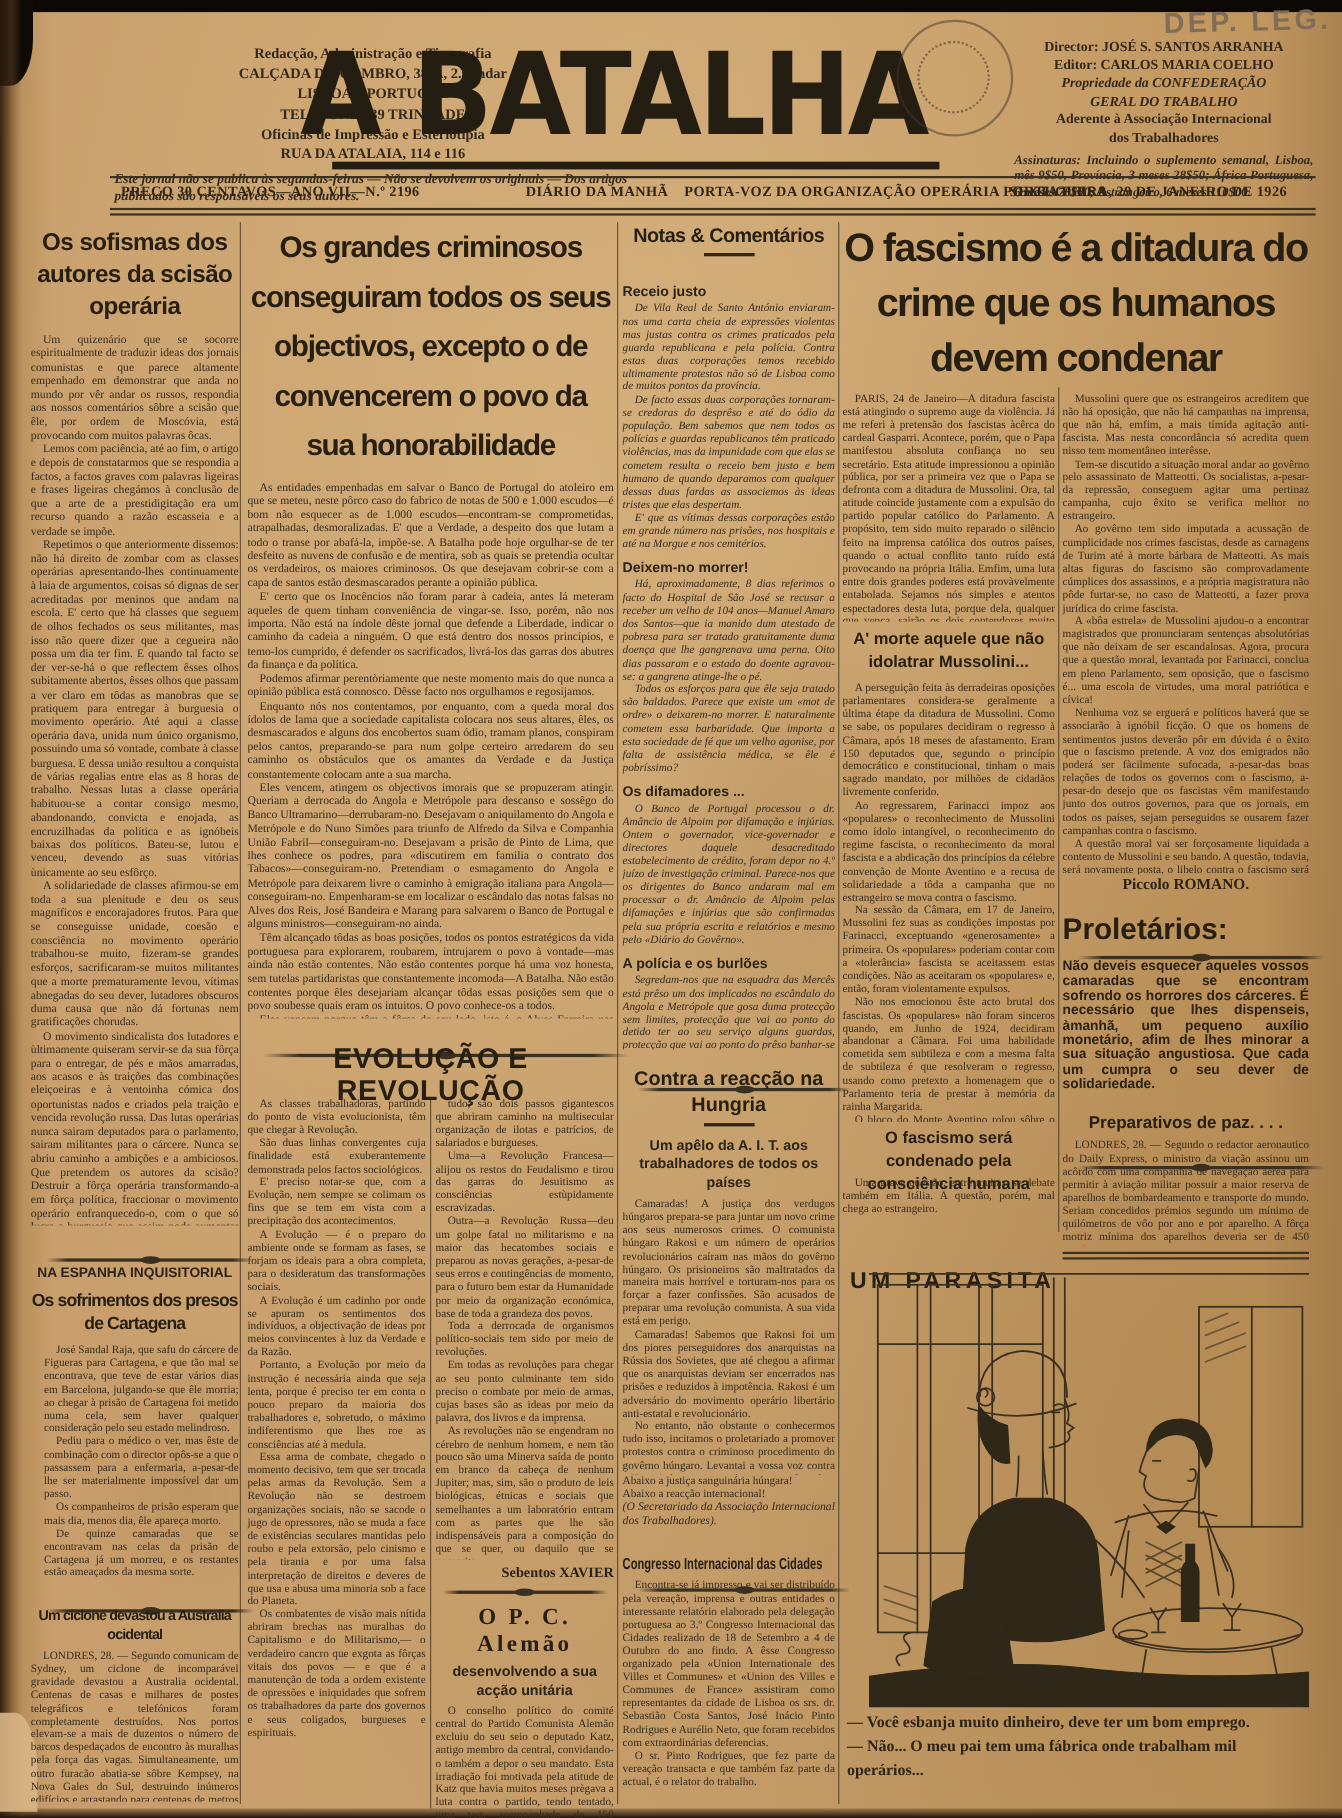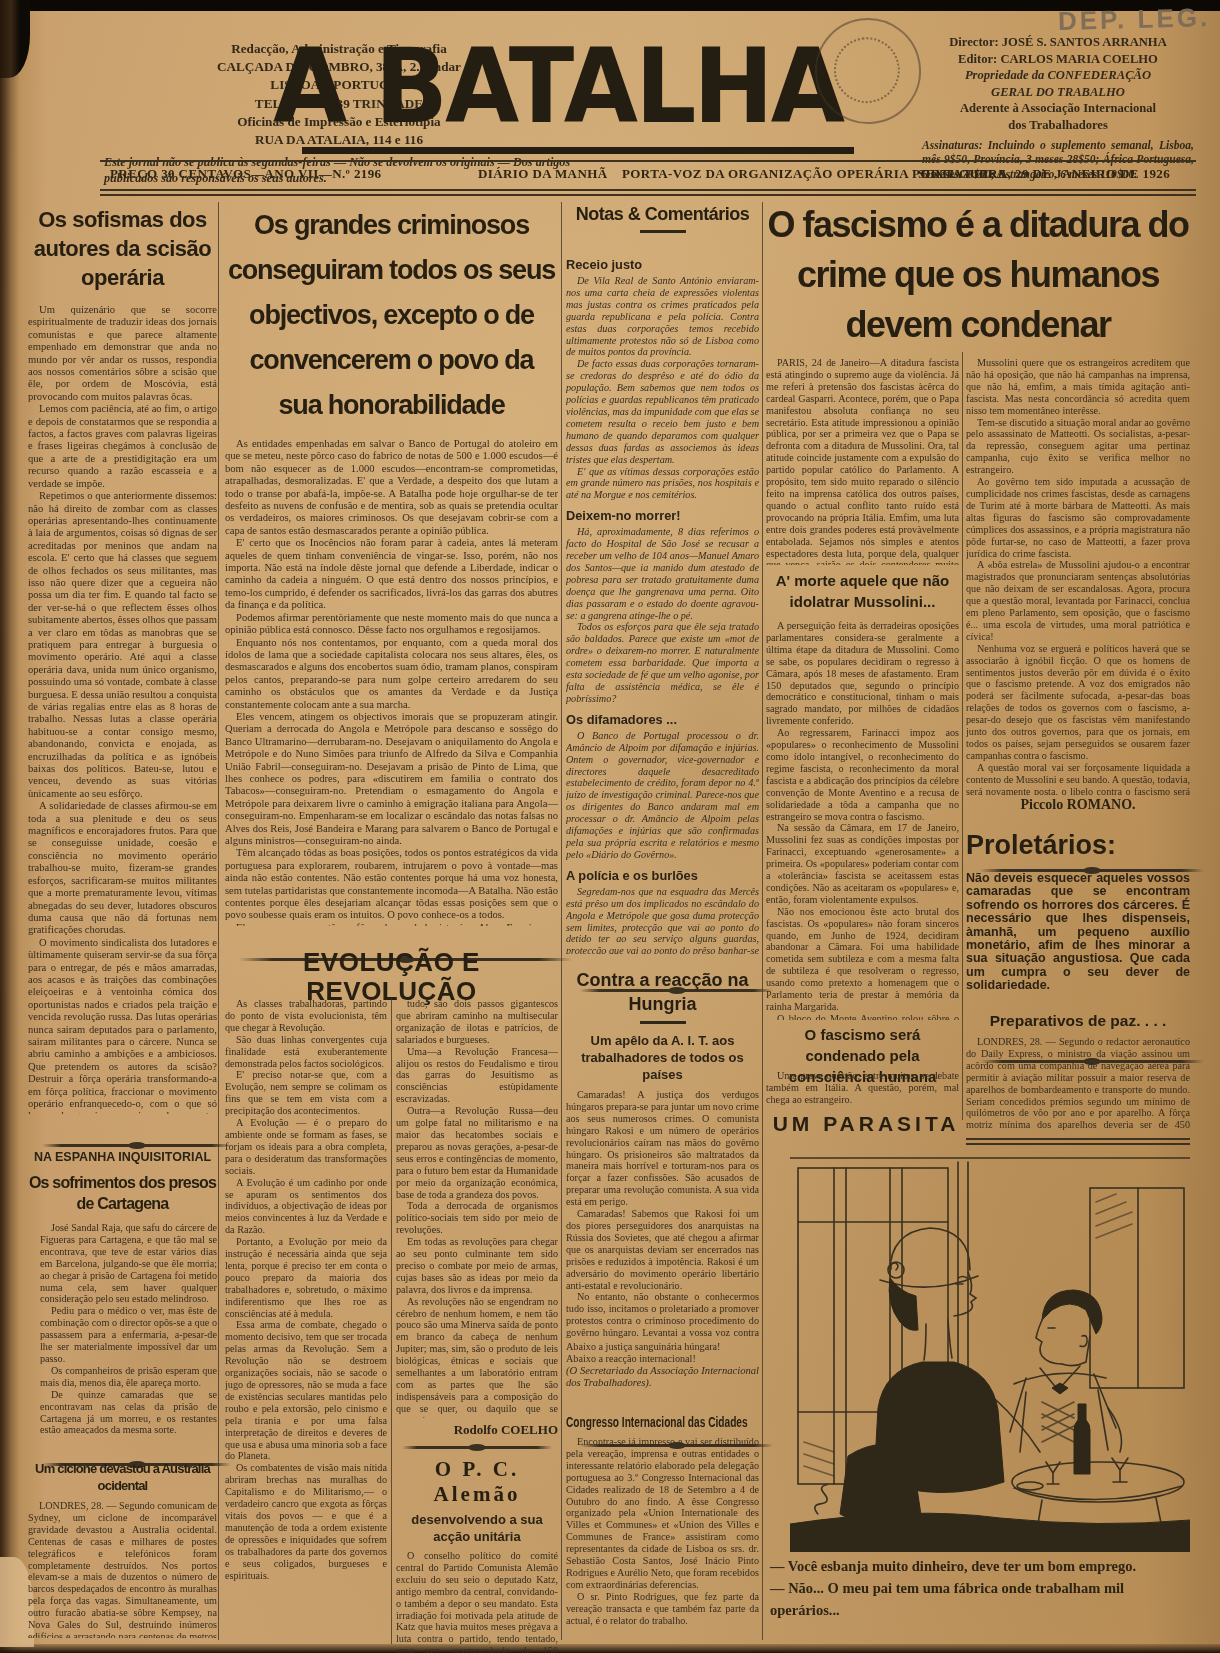--- a/index.html
+++ b/index.html
@@ -47,21 +47,21 @@
   
   #h-sofismas{font-size:22px;line-height:29px;letter-spacing:-.5px;}
   #h-lead{font-size:27px;line-height:45px;letter-spacing:-1.2px;}
   #h-fascismo{font-size:36px;line-height:50px;letter-spacing:-1.5px;}
   #h-evolucao{font-size:26px;line-height:1.1;letter-spacing:.5px;}
   #h-notas{font-size:18px;letter-spacing:-.5px;}
   #h-hungria{font-size:18px;line-height:24px;}
   #h-cartagena{font-size:16px;line-height:21px;letter-spacing:-.8px;}
   #h-ciclone{font-size:13px;line-height:17px;letter-spacing:-.8px;}
   #h-morte,#h-condenado{font-size:15px;line-height:21px;}
-  #h-parasita{font-size:21px;letter-spacing:4px;}
+  #h-parasita{font-size:21px;letter-spacing:4px;margin-top:41px;}
   #h-proletarios{font-size:27px;text-align:left;}
   #h-paz{font-size:15.5px;}
   #h-pca{font-family:"Liberation Serif",serif;font-weight:bold;font-size:21px;letter-spacing:3px;text-align:center;color:#272012;}
   #h-congresso{font-family:"Liberation Sans",sans-serif;font-weight:bold;font-size:14.5px;color:#272012;transform:scaleX(.7);transform-origin:left;width:272px;white-space:nowrap;}
   .kicker{font-family:"Liberation Sans",sans-serif;font-weight:bold;font-size:12.5px;text-align:center;color:#2b2315;}
   .subhd{font-family:"Liberation Sans",sans-serif;font-weight:bold;font-size:13px;line-height:17px;text-align:center;color:#2b2315;}
   .sig{font-weight:bold;font-size:13px;text-align:center;color:#2b2315;}
   #prol-text{font-family:"Liberation Sans",sans-serif;font-weight:bold;font-size:12.5px;line-height:13.4px;text-align:justify;color:#2b2213;}
   #caption{font-weight:bold;font-size:14.5px;line-height:1.5;color:#2d2414;}
   .closing{font-style:italic;font-size:10.6px;line-height:12.4px;text-align:justify;}
@@ -180,21 +180,21 @@
     <div style="width:1px;background:rgba(58,47,32,.75);margin:0 4px;"></div>
     <div style="width:162px;position:relative;">
       <div class="bt bt-sm clip" style="height:420px;">
           <p>tudo, são dois passos gigantescos que abriram caminho na multisecular organização de ilotas e patrícios, de salariados e burgueses.</p>
           <p>Uma—a Revolução Francesa—alijou os restos do Feudalismo e tirou das garras do Jesuitismo as consciências estùpidamente escravizadas.</p>
           <p>Outra—a Revolução Russa—deu um golpe fatal no militarismo e na maior das hecatombes sociais e preparou as novas gerações, a-pesar-de seus erros e contingências de momento, para o futuro bem estar da Humanidade por meio da organização económica, base de toda a grandeza dos povos.</p>
           <p>Toda a derrocada de organismos político-sociais tem sido por meio de revoluções.</p>
           <p>Em todas as revoluções para chegar ao seu ponto culminante tem sido preciso o combate por meio de armas, cujas bases são as ideas por meio da palavra, dos livros e da imprensa.</p>
           <p>As revoluções não se engendram no cérebro de nenhum homem, e nem tão pouco são uma Minerva saída de ponto em branco da cabeça de nenhum Jupiter; mas, sim, são o produto de leis biológicas, étnicas e sociais que semelhantes a um laboratório entram com as partes que lhe são indispensáveis para a composição do que se quer, ou daquilo que se necessita.</p>
         </div>
-      <div class="sig" style="text-align:right;margin-top:4px;">Rodolfo COELHO</div>
+      <div class="sig" style="text-align:right;margin-top:4px;">Sebentos XAVIER</div>
       <div class="orn" style="margin:8px 6px;"></div>
       <div id="h-pca">O P. C. Alemão</div>
       <div class="subhd" style="margin-top:4px;">desenvolvendo a sua acção unitária</div>
       <div class="bt bt-sm clip" style="height:128px;margin-top:5px;">
           <p>O conselho político do comité central do Partido Comunista Alemão excluiu do seu seio o deputado Katz, antigo membro da central, convidando-o também a depor o seu mandato. Esta irradiação foi motivada pela atitude de Katz que havia muitos meses prègava a luta contra o partido, tendo tentado, uma vez, acompanhado de 150 homens, apoderar-se, pela fôrça, da redacção da «Gazeta Operária da Baixa Saxónia».</p>
         </div>
     </div>
   </div>
 
   <div class="abs" style="left:566px;top:204px;width:193px;">

